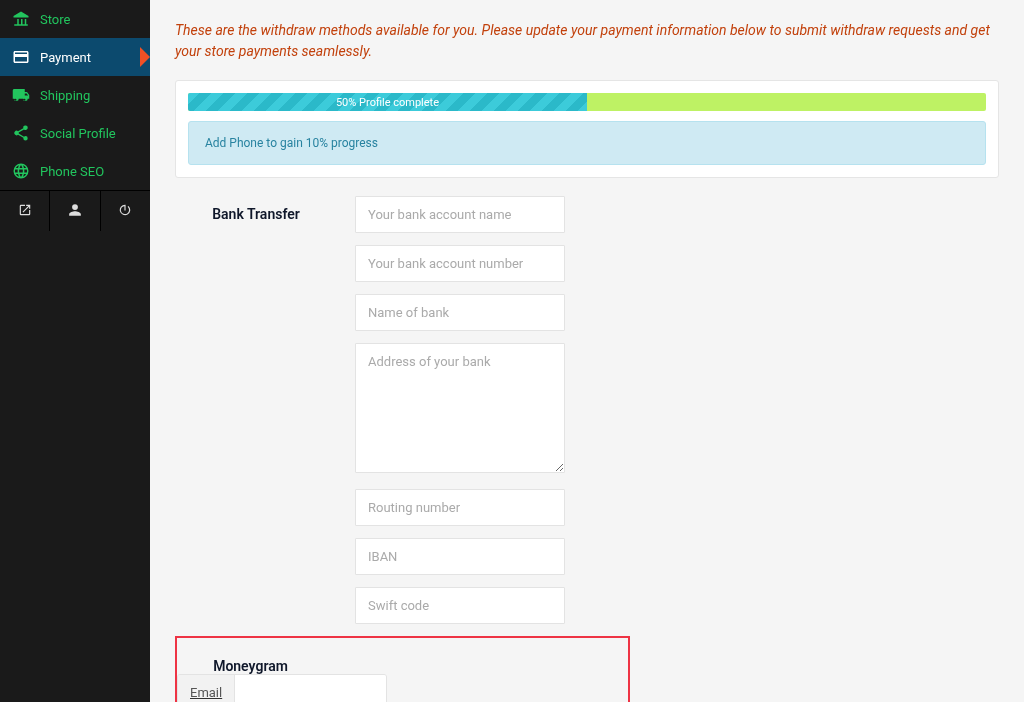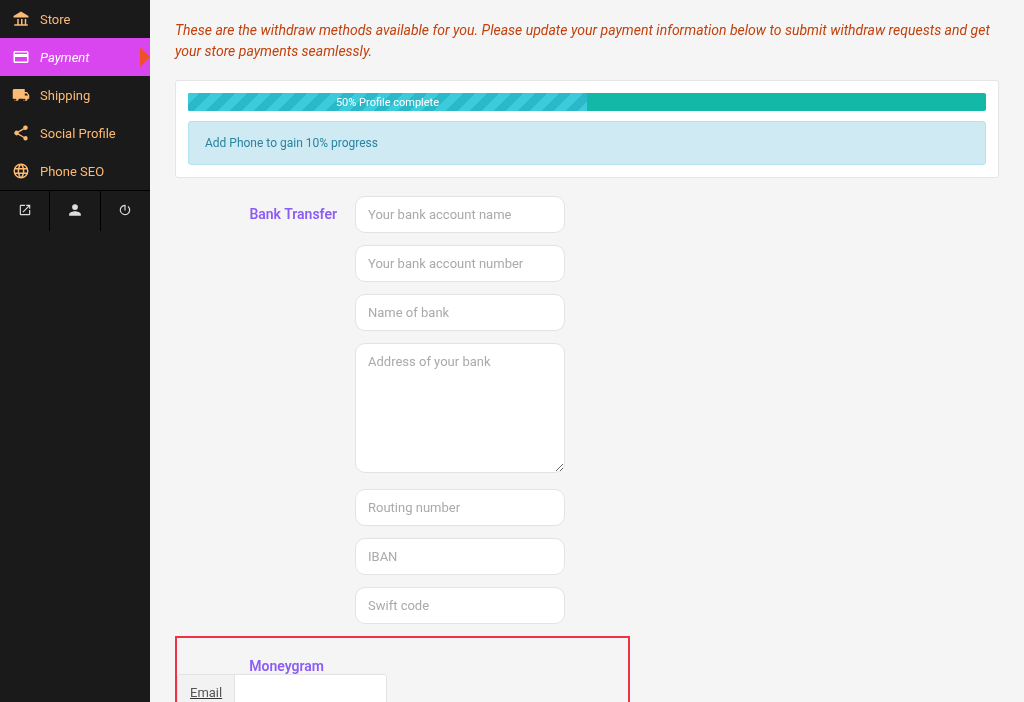--- a/index.html
+++ b/index.html
@@ -14,29 +14,28 @@
     }
     .sidebar {
       width: 150px;
       background: #1a1a1a;
       flex-shrink: 0;
     }
     .sidebar-item {
       display: flex;
       align-items: center;
       padding: 10px 12px;
-      color: #fdba74;
+      color: #22c55e;
       font-size: 13px;
       cursor: pointer;
       position: relative;
     }
     .sidebar-item.active {
-      background: #d946ef;
+      background: #0c4a6e;
       color: #fff;
-      font-style: italic;
     }
     .sidebar-item.active::after {
       content: "";
       position: absolute;
       right: -10px;
       top: 50%;
       transform: translateY(-50%);
       border: 10px solid transparent;
       border-left-color: #f05025;
     }
@@ -79,21 +78,21 @@
     }
     .card {
       background: #fff;
       border: 1px solid #e5e5e5;
       border-radius: 3px;
       padding: 12px;
     }
     .progress-track {
       width: 100%;
       height: 18px;
-      background: #14b8a6;
+      background: #bef264;
       border-radius: 2px;
       overflow: hidden;
       margin-bottom: 10px;
     }
     .progress-fill {
       height: 100%;
       background: linear-gradient(135deg, #3ccbda 25%, #2bb9c9 25%, #2bb9c9 50%, #3ccbda 50%, #3ccbda 75%, #2bb9c9 75%);
       background-size: 24px 24px;
       color: #fff;
       font-size: 11px;
@@ -108,35 +107,35 @@
       padding: 14px 16px;
       border-radius: 3px;
       font-size: 12px;
     }
     .form-section {
       display: flex;
       margin-top: 18px;
     }
     .form-label-col {
       width: 180px;
-      text-align: right;
+      text-align: center;
       padding-right: 18px;
-      color: #8b5cf6;
+      color: #0f172a;
       font-weight: 600;
       font-size: 14px;
       padding-top: 10px;
     }
     .form-fields-col {
       width: 210px;
     }
     .form-control {
       width: 100%;
       padding: 10px 12px;
       border: 1px solid #e3e3e3;
-      border-radius: 10px;
+      border-radius: 1px;
       font-size: 13px;
       color: #333;
       margin-bottom: 12px;
       font-family: inherit;
     }
     .form-control::placeholder { color: #aaa; }
     textarea.form-control {
       height: 130px;
       resize: both;
     }

